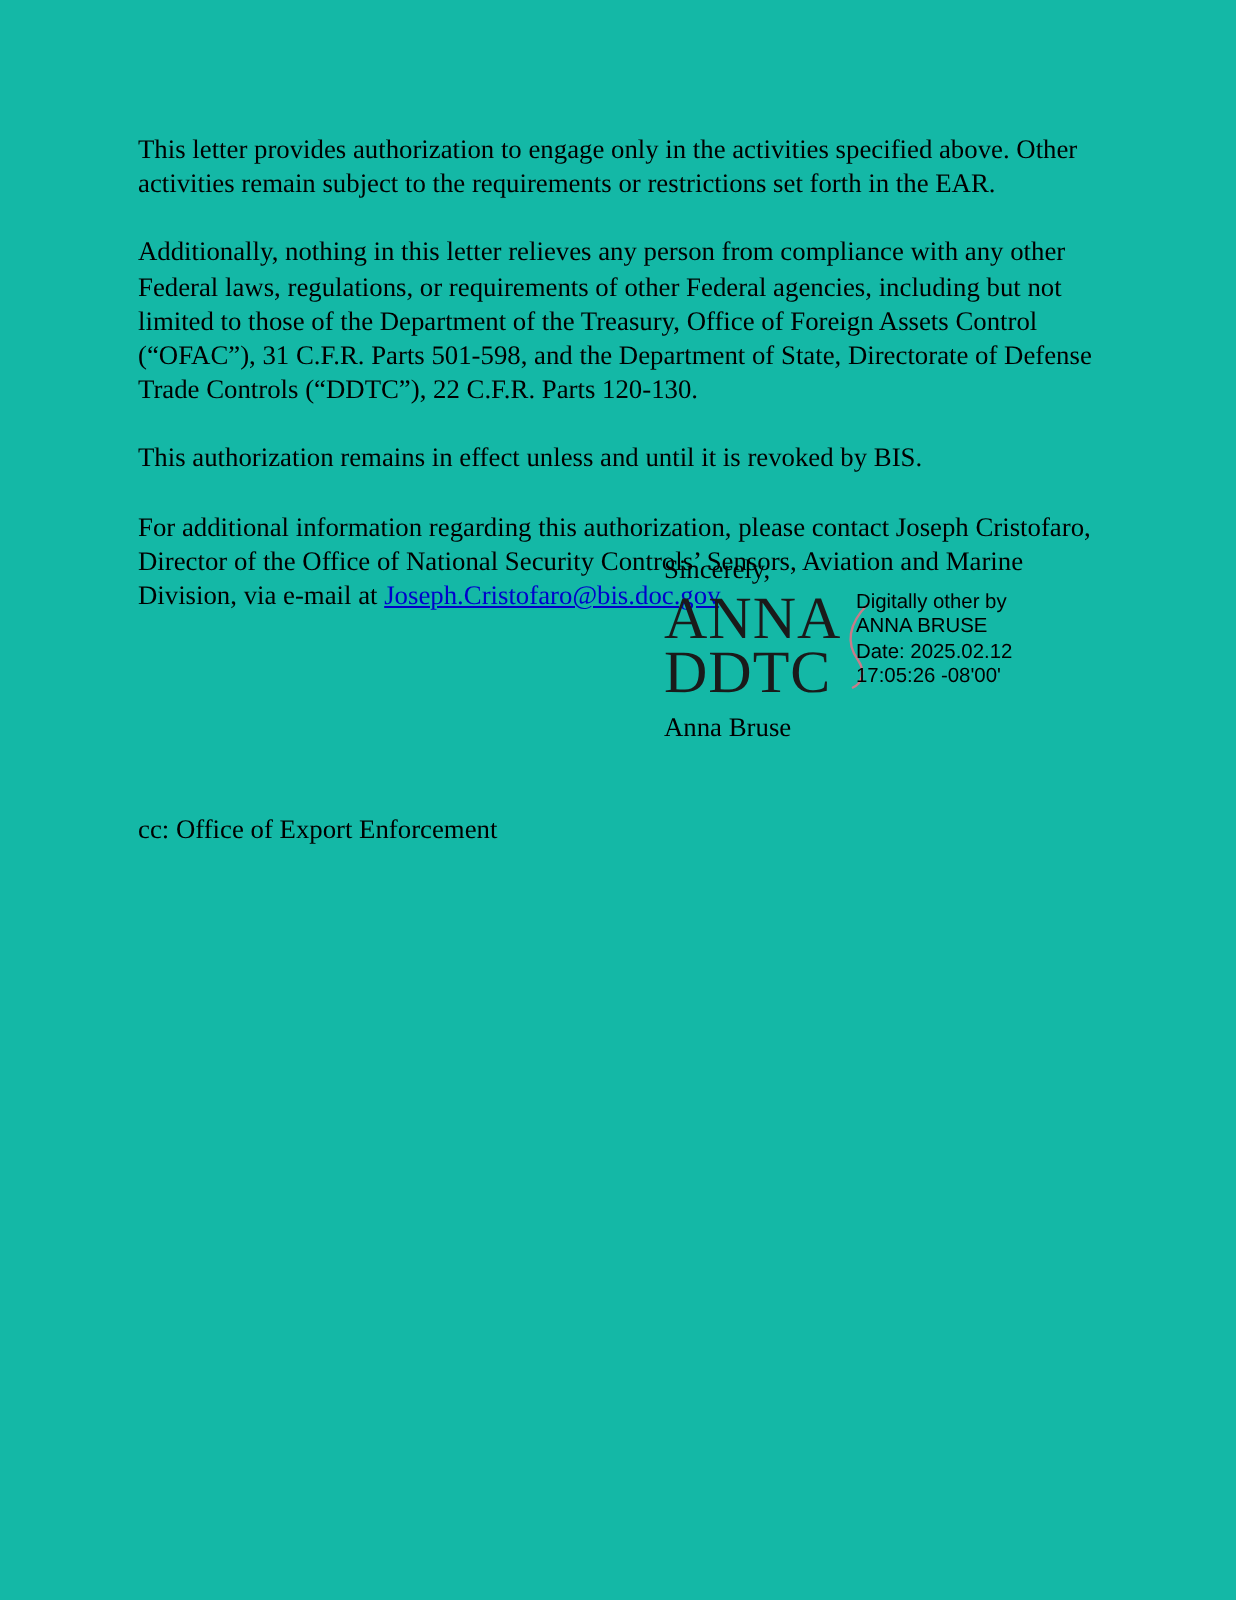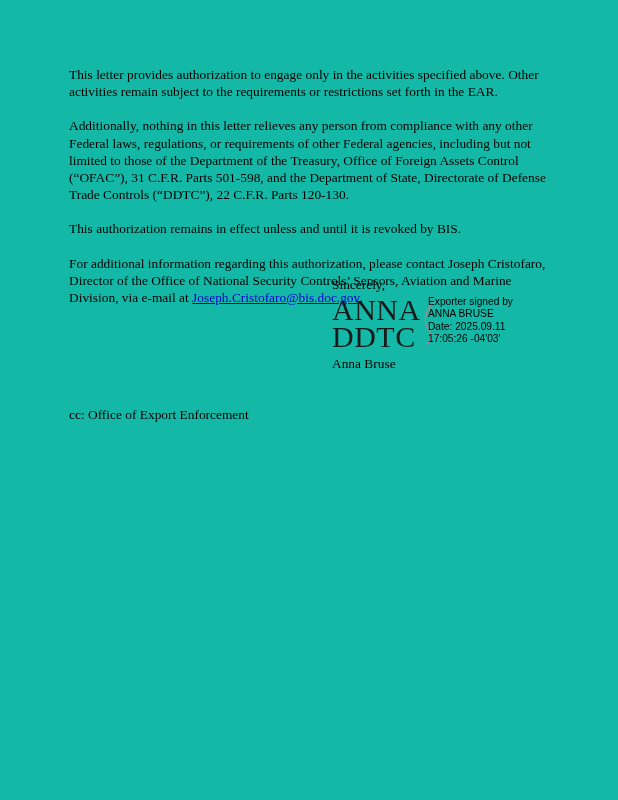--- a/index.html
+++ b/index.html
@@ -122,21 +122,21 @@
       <span class="line2">DDTC</span>
     </div>
     <p class="sig-name">Anna Bruse</p>
   </div>
 
   <svg class="stamp-swirl" viewBox="0 0 18 46">
     <path d="M14 2 C4 12, 3 22, 9 30 C13 36, 11 42, 6 44" stroke="#c97b8a" stroke-width="1.2" fill="none"></path>
   </svg>
 
   <div class="digital-stamp">
-    <div>Exporter signed by</div>
+    <div>Digitally other by</div>
     <div>ANNA BRUSE</div>
-    <div>Date: 2025.09.11</div>
-    <div>17:05:26 -04'03'</div>
+    <div>Date: 2025.02.12</div>
+    <div>17:05:26 -08'00'</div>
   </div>
 
   <div class="cc-line">cc: Office of Export Enforcement</div>
 
 </div>
 
 </body></html>

